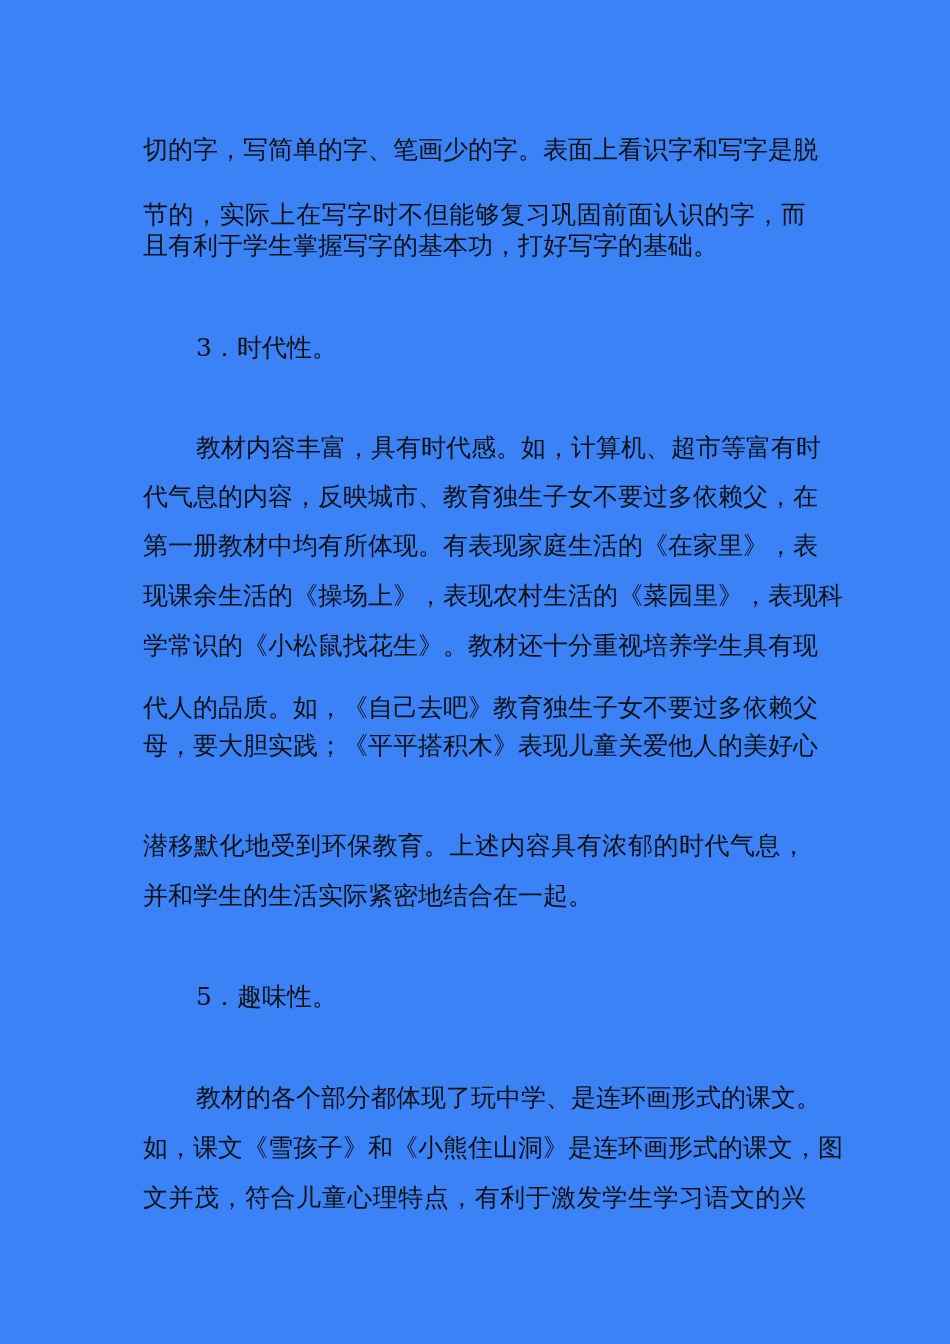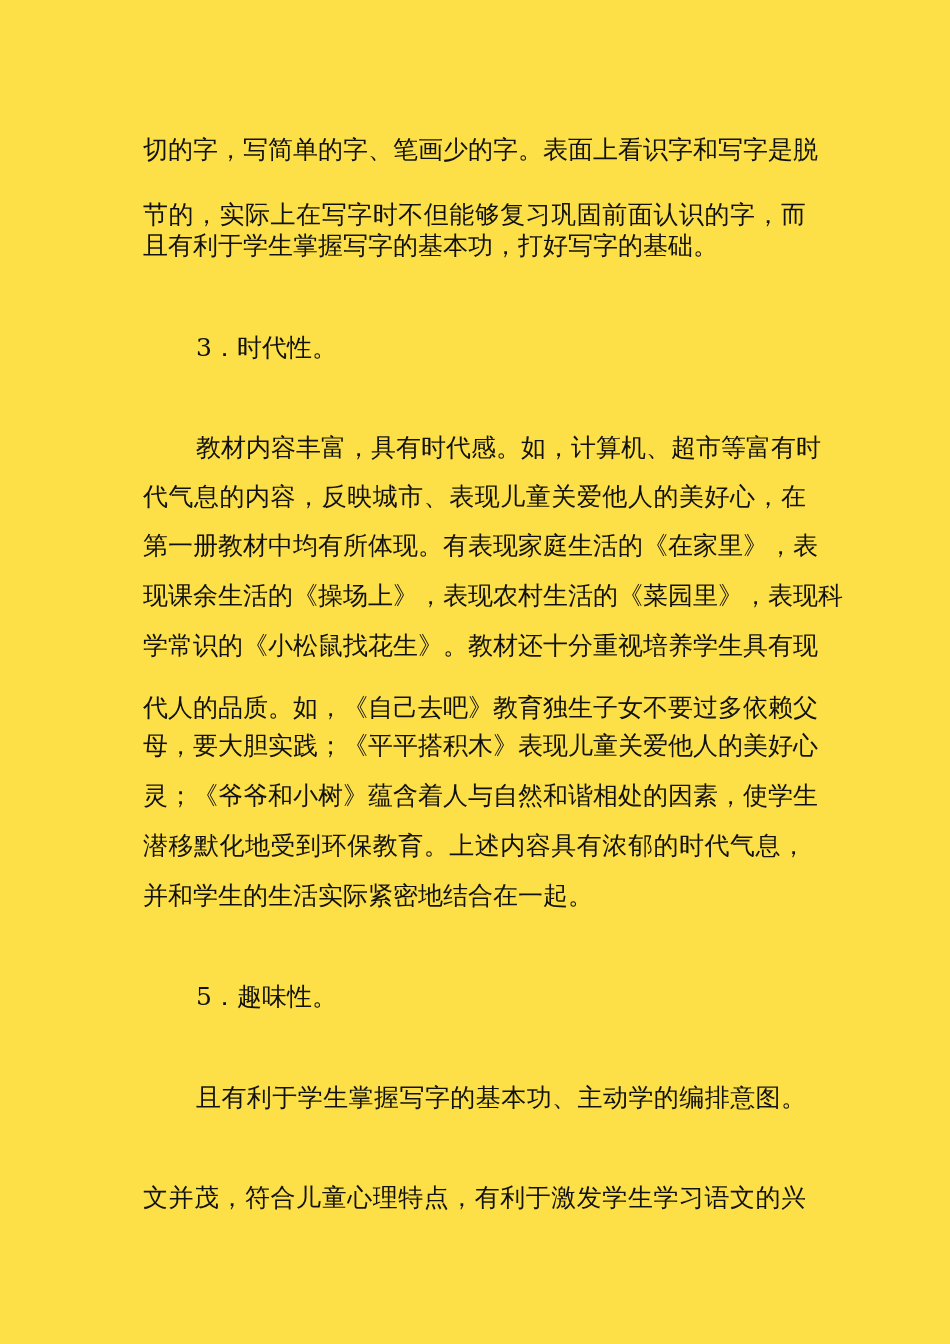--- a/index.html
+++ b/index.html
@@ -1,17 +1,17 @@
 <!DOCTYPE html>
 <html><head>
 <meta charset="utf-8">
 <style>
   html, body { margin: 0; padding: 0; background: #ffffff; }
   body { width: 950px; height: 1344px; position: relative; overflow: hidden; }
-  .page { position: absolute; left: 0; top: 0; width: 950px; height: 1344px; background: #fde047; }
+  .page { position: absolute; left: 0; top: 0; width: 950px; height: 1344px; background: #3b82f6; }
   .line {
     position: absolute;
     left: 143px;
     width: 663px;
     height: 34px;
     line-height: 34px;
     font-family: "DejaVu Serif", "Liberation Serif", serif;
     font-size: 25px;
     color: #111111;
     white-space: nowrap;
@@ -28,28 +28,28 @@
 
 <div class="page">
 
   <div class="line" style="top:133px;">切的字，写简单的字、笔画少的字。表面上看识字和写字是脱</div>
   <div class="line" style="top:198px;">节的，实际上在写字时不但能够复习巩固前面认识的字，而</div>
   <div class="line last" style="top:229px;">且有利于学生掌握写字的基本功，打好写字的基础。</div>
 
   <div class="line indent heading" style="top:331px;">3．时代性。</div>
 
   <div class="line indent" style="top:431px;">教材内容丰富，具有时代感。如，计算机、超市等富有时</div>
-  <div class="line" style="top:480px;">代气息的内容，反映城市、表现儿童关爱他人的美好心，在</div>
+  <div class="line" style="top:480px;">代气息的内容，反映城市、教育独生子女不要过多依赖父，在</div>
   <div class="line" style="top:529px;">第一册教材中均有所体现。有表现家庭生活的《在家里》，表</div>
   <div class="line" style="top:579px;">现课余生活的《操场上》，表现农村生活的《菜园里》，表现科</div>
   <div class="line" style="top:629px;">学常识的《小松鼠找花生》。教材还十分重视培养学生具有现</div>
   <div class="line" style="top:679px;margin-top:12px;">代人的品质。如，《自己去吧》教育独生子女不要过多依赖父</div>
   <div class="line" style="top:729px;">母，要大胆实践；《平平搭积木》表现儿童关爱他人的美好心</div>
-  <div class="line" style="top:779px;">灵；《爷爷和小树》蕴含着人与自然和谐相处的因素，使学生</div>
   <div class="line" style="top:829px;">潜移默化地受到环保教育。上述内容具有浓郁的时代气息，</div>
   <div class="line last" style="top:879px;">并和学生的生活实际紧密地结合在一起。</div>
 
   <div class="line indent heading" style="top:980px;">5．趣味性。</div>
 
-  <div class="line indent" style="top:1081px;">且有利于学生掌握写字的基本功、主动学的编排意图。</div>
+  <div class="line indent" style="top:1081px;">教材的各个部分都体现了玩中学、是连环画形式的课文。</div>
+  <div class="line" style="top:1131px;">如，课文《雪孩子》和《小熊住山洞》是连环画形式的课文，图</div>
   <div class="line" style="top:1181px;">文并茂，符合儿童心理特点，有利于激发学生学习语文的兴</div>
 
 </div>
 
 </body></html>

